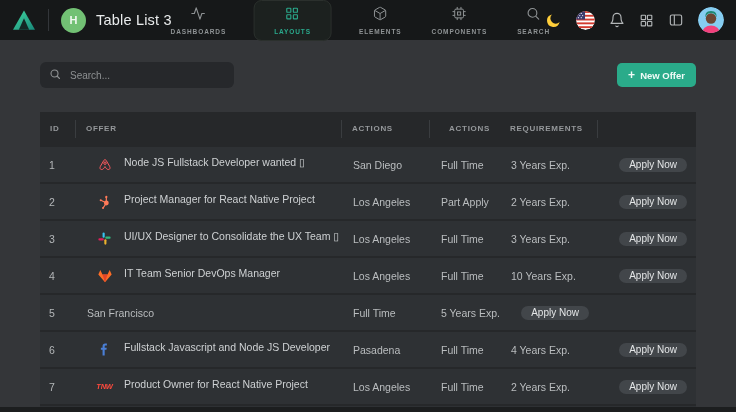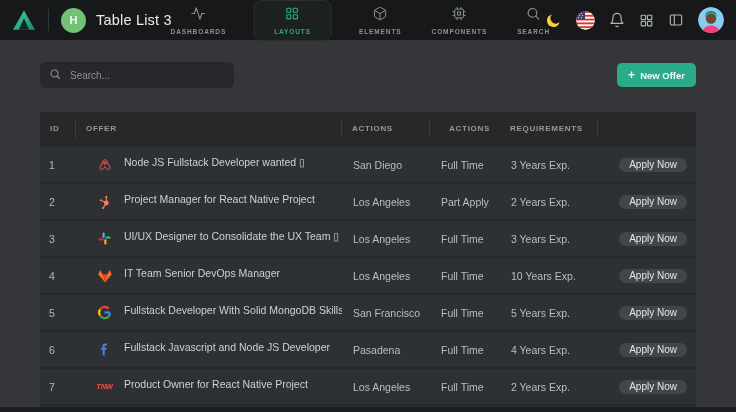--- a/index.html
+++ b/index.html
@@ -301,32 +301,20 @@
       <div class="c-loc">Los Angeles</div>
       <div class="c-dur">Full Time</div>
       <div class="c-req">10 Years Exp.</div>
       <div class="c-act">
           <button class="apply">Apply Now</button>
         </div>
     </div>
 
     <div class="trow">
       <div class="c-id">5</div>
-      <div class="c-offer">
-        <span class="ric">
-          <svg width="15" height="15" viewBox="0 0 24 24" fill="none" stroke-width="3.6" stroke-linecap="butt">
-              <path d="M5 7.2A8.3 8.3 0 0 1 18.8 6" stroke="#EA4335"></path>
-              <path d="M5 7.2A8.3 8.3 0 0 0 5 16.8" stroke="#FBBC05"></path>
-              <path d="M5 16.8A8.3 8.3 0 0 0 18.9 18" stroke="#34A853"></path>
-              <path d="M18.9 18A8.3 8.3 0 0 0 20.3 12" stroke="#4285F4"></path>
-              <path d="M12 12h8.3" stroke="#4285F4"></path>
-            </svg>
-        </span>
-        <span>Fullstack Developer With Solid MongoDB Skills</span>
-      </div>
       <div class="c-loc">San Francisco</div>
       <div class="c-dur">Full Time</div>
       <div class="c-req">5 Years Exp.</div>
       <div class="c-act">
           <button class="apply">Apply Now</button>
         </div>
     </div>
 
     <div class="trow">
       <div class="c-id">6</div>

